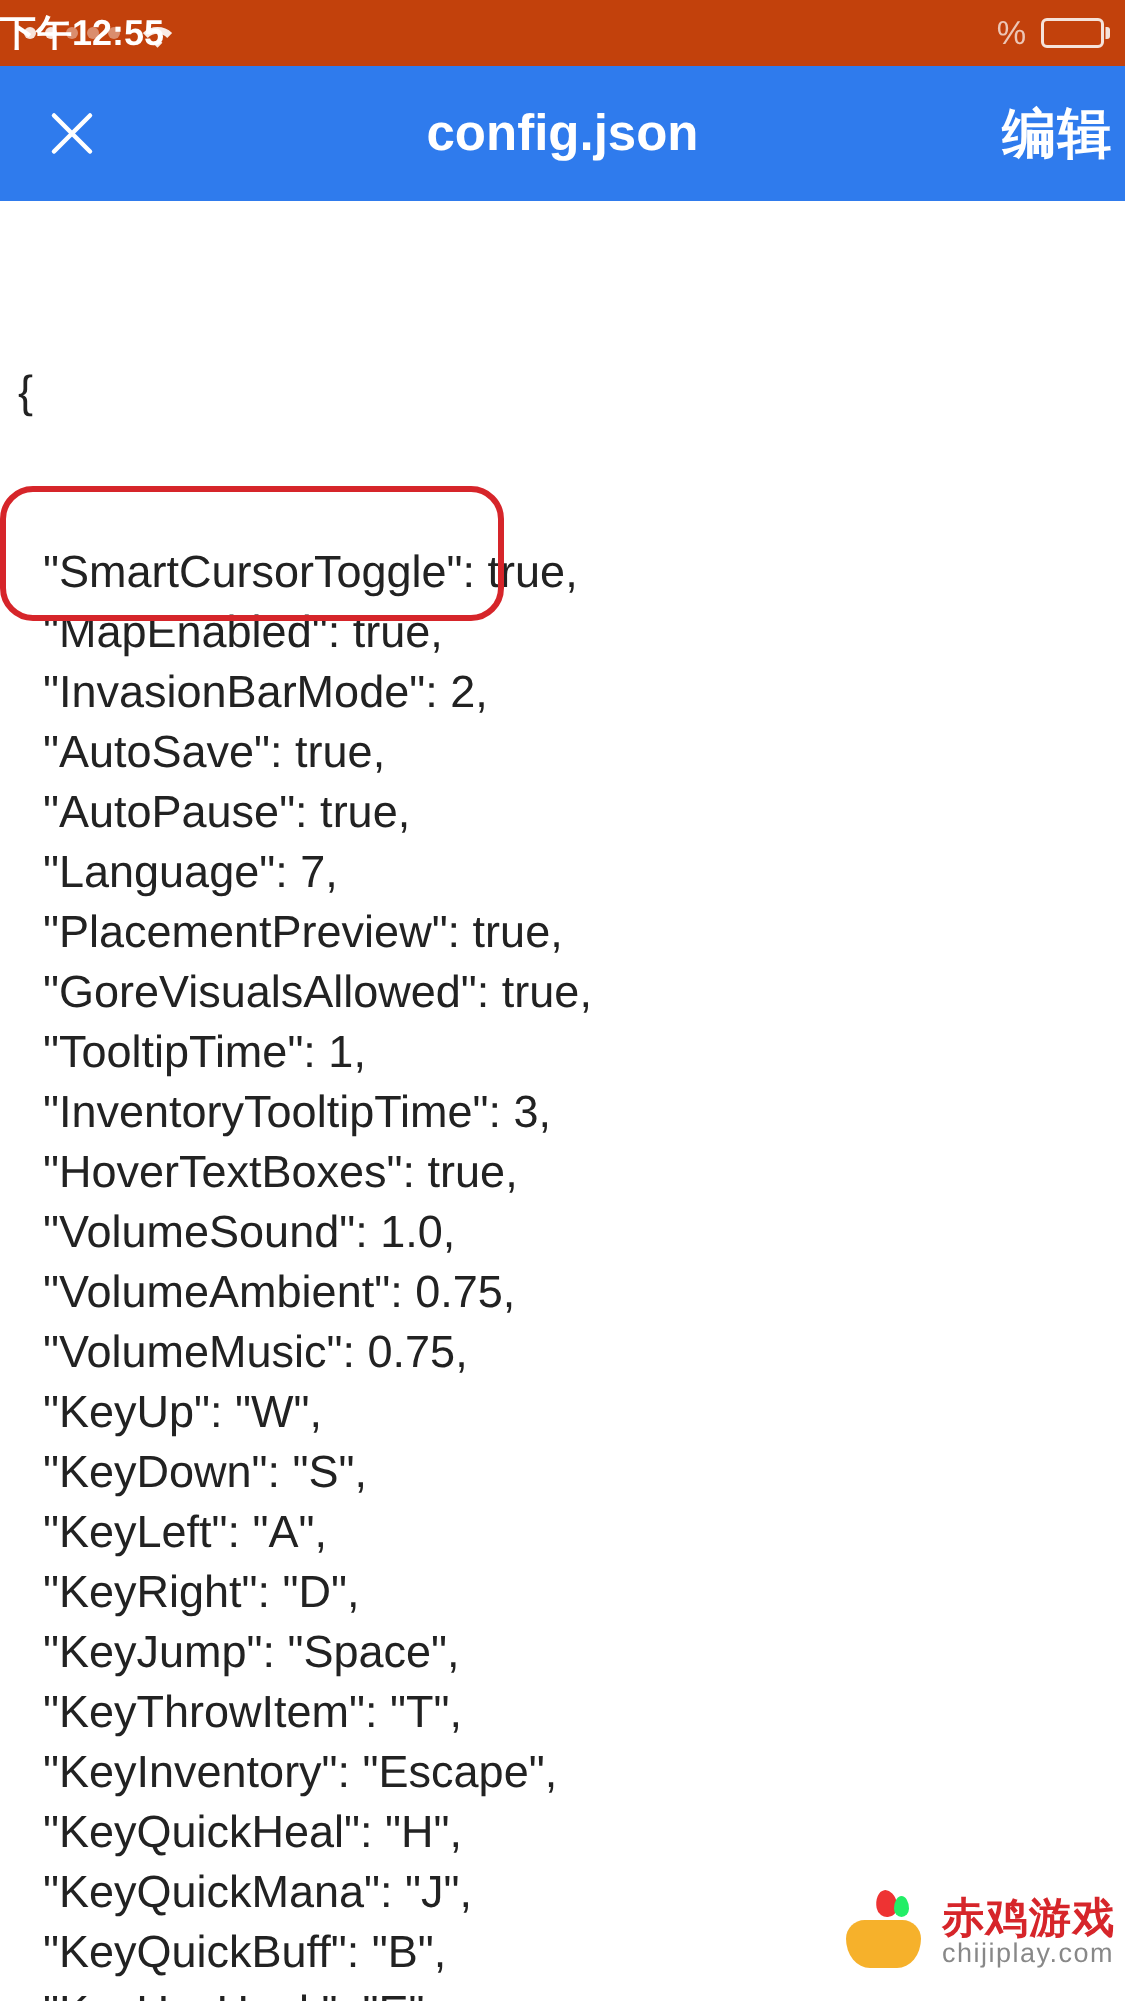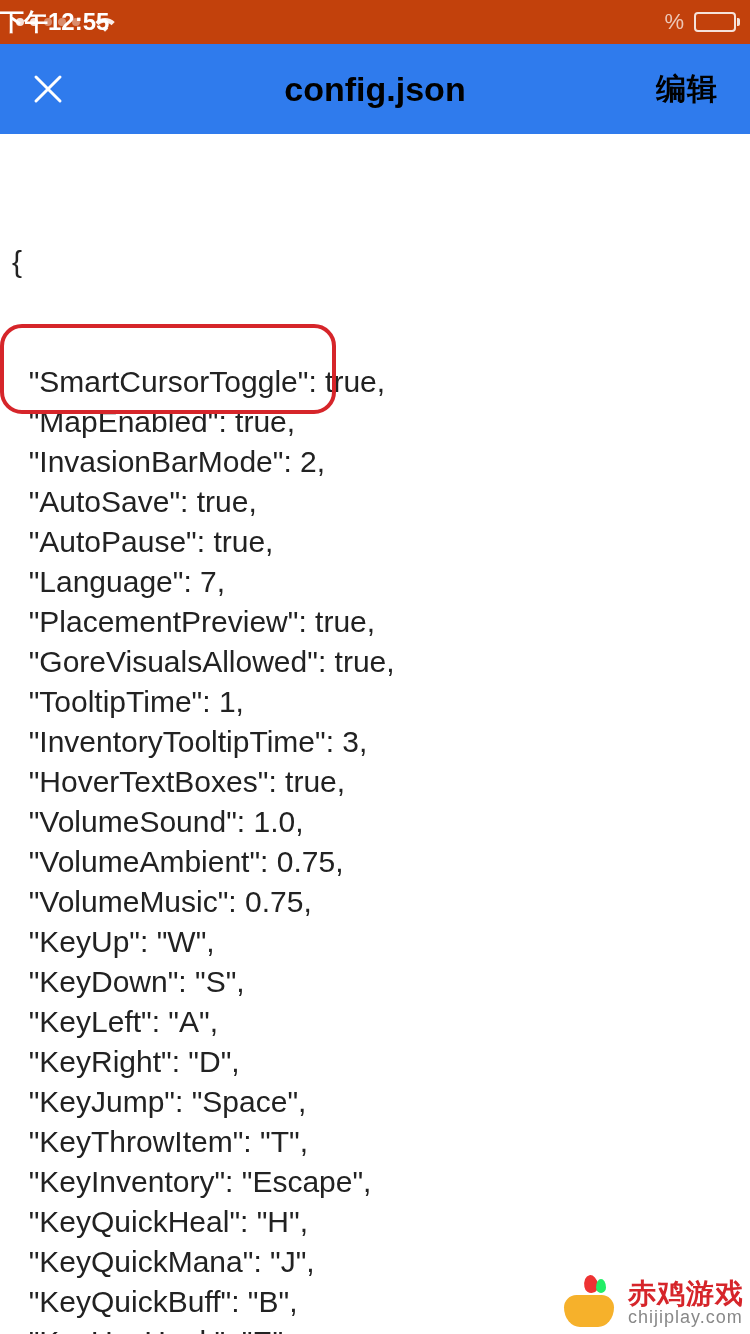--- a/index.html
+++ b/index.html
@@ -17,50 +17,50 @@
   }
   .status-left { position: absolute; left: 16px; display: flex; align-items: center; gap: 6px; }
   .status-left .dot { width: 8px; height: 8px; background: #fff; border-radius: 50%; opacity: .85; }
   .status-left .wifi { margin-left: 6px; opacity: .9; }
   .status-right { position: absolute; right: 14px; display: flex; align-items: center; gap: 8px; font-size: 22px; font-weight: 400; letter-spacing: 2px; }
   .battery-shell { width: 42px; height: 20px; border: 2px solid #fff; border-radius: 4px; position: relative; opacity: .85; }
   .battery-tip { position: absolute; right: -6px; top: 4px; width: 3px; height: 8px; background: #fff; border-radius: 0 2px 2px 0; }
   .nav-bar {
     height: 90px;
     background: #2f7bed;
-    color: #000000;
+    color: #ffffff;
     display: flex;
     align-items: center;
     justify-content: center;
     position: relative;
   }
   .nav-title { font-size: 34px; font-weight: 700; }
   .close-btn { position: absolute; left: 26px; width: 44px; height: 44px; display: flex; align-items: center; justify-content: center; }
   .close-btn svg { width: 36px; height: 36px; }
-  .edit-btn { position: absolute; right: 32px; font-size: 30px; font-weight: 600; letter-spacing: 1px; }
+  .edit-btn { position: absolute; right: 8px; font-size: 36px; font-weight: 600; letter-spacing: 1px; }
   .content {
     padding: 28px 12px 0 12px;
     font-size: 30px;
     line-height: 40px;
     color: #222;
     font-family: -apple-system, "Helvetica Neue", Arial, sans-serif;
     position: relative;
     white-space: pre;
   }
   .content .line { display: block; }
   .highlight-box {
     position: absolute;
     border: 4px solid #d6252a;
     border-radius: 22px;
     pointer-events: none;
   }
   .watermark {
     position: absolute;
     right: 0;
-    bottom: 1px;
+    bottom: 16px;
     display: flex;
     align-items: center;
     gap: 8px;
     padding: 4px 6px 2px 6px;
   }
   .wm-icon { width: 56px; height: 56px; position: relative; }
   .wm-gamepad {
     position: absolute; bottom: 4px; left: 0;
     width: 50px; height: 32px;
     background: #f6b12b;

